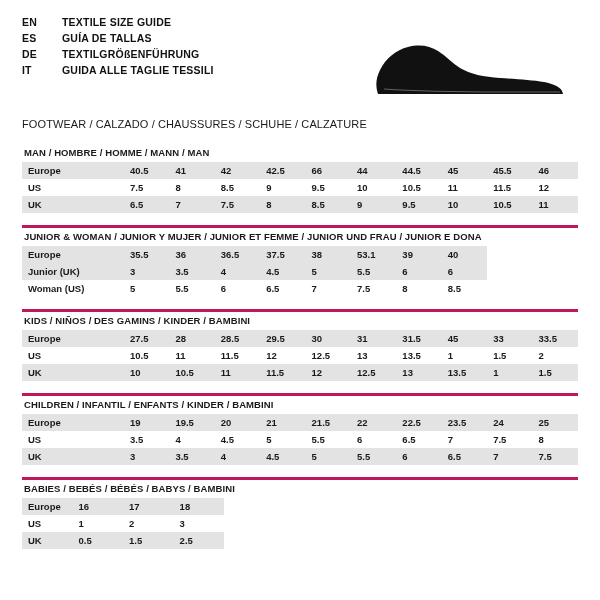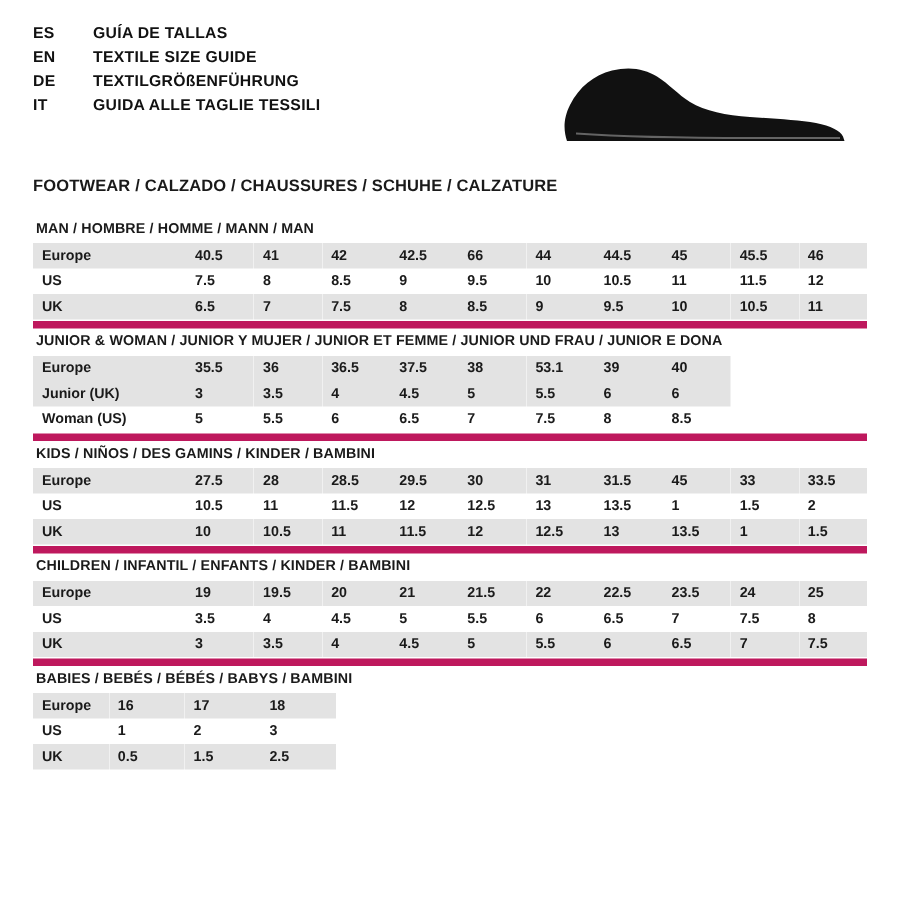--- a/index.html
+++ b/index.html
@@ -49,34 +49,34 @@
   .shoe-art {
     position: absolute;
     right: 6px;
     top: 16px;
     width: 200px;
     height: 70px;
   }
 
   .section-title {
     font-size: 11px;
-    font-weight: bold;
+    font-weight: normal;
     letter-spacing: 0.1px;
     margin: 10px 0 14px 0;
   }
 
   
   .cat-block {
-    margin-bottom: 1px;
+    margin-bottom: 12px;
   }
   .cat-title {
     font-size: 9.5px;
     font-weight: bold;
     padding: 3px 0 4px 2px;
-    border-top: 5px solid #be185d;
+    border-top: 3px solid #be185d;
     letter-spacing: 0.1px;
   }
   .cat-block.first .cat-title {
     border-top: none;
   }
   .size-table {
     border-collapse: collapse;
     width: 100%;
     font-size: 9.5px;
     table-layout: fixed;
@@ -101,26 +101,26 @@
 </style>
 </head>
 <body>
 
 <div class="page">
 
   <div class="header">
     <table class="lang-table">
       <tbody>
         <tr>
+          <td class="lang-code">EN</td>
+          <td class="lang-name">TEXTILE SIZE GUIDE</td>
+        </tr>
+        <tr>
           <td class="lang-code">ES</td>
           <td class="lang-name">GUÍA DE TALLAS</td>
-        </tr>
-        <tr>
-          <td class="lang-code">EN</td>
-          <td class="lang-name">TEXTILE SIZE GUIDE</td>
         </tr>
         <tr>
           <td class="lang-code">DE</td>
           <td class="lang-name">TEXTILGRÖßENFÜHRUNG</td>
         </tr>
         <tr>
           <td class="lang-code">IT</td>
           <td class="lang-name">GUIDA ALLE TAGLIE TESSILI</td>
         </tr>
       </tbody>

